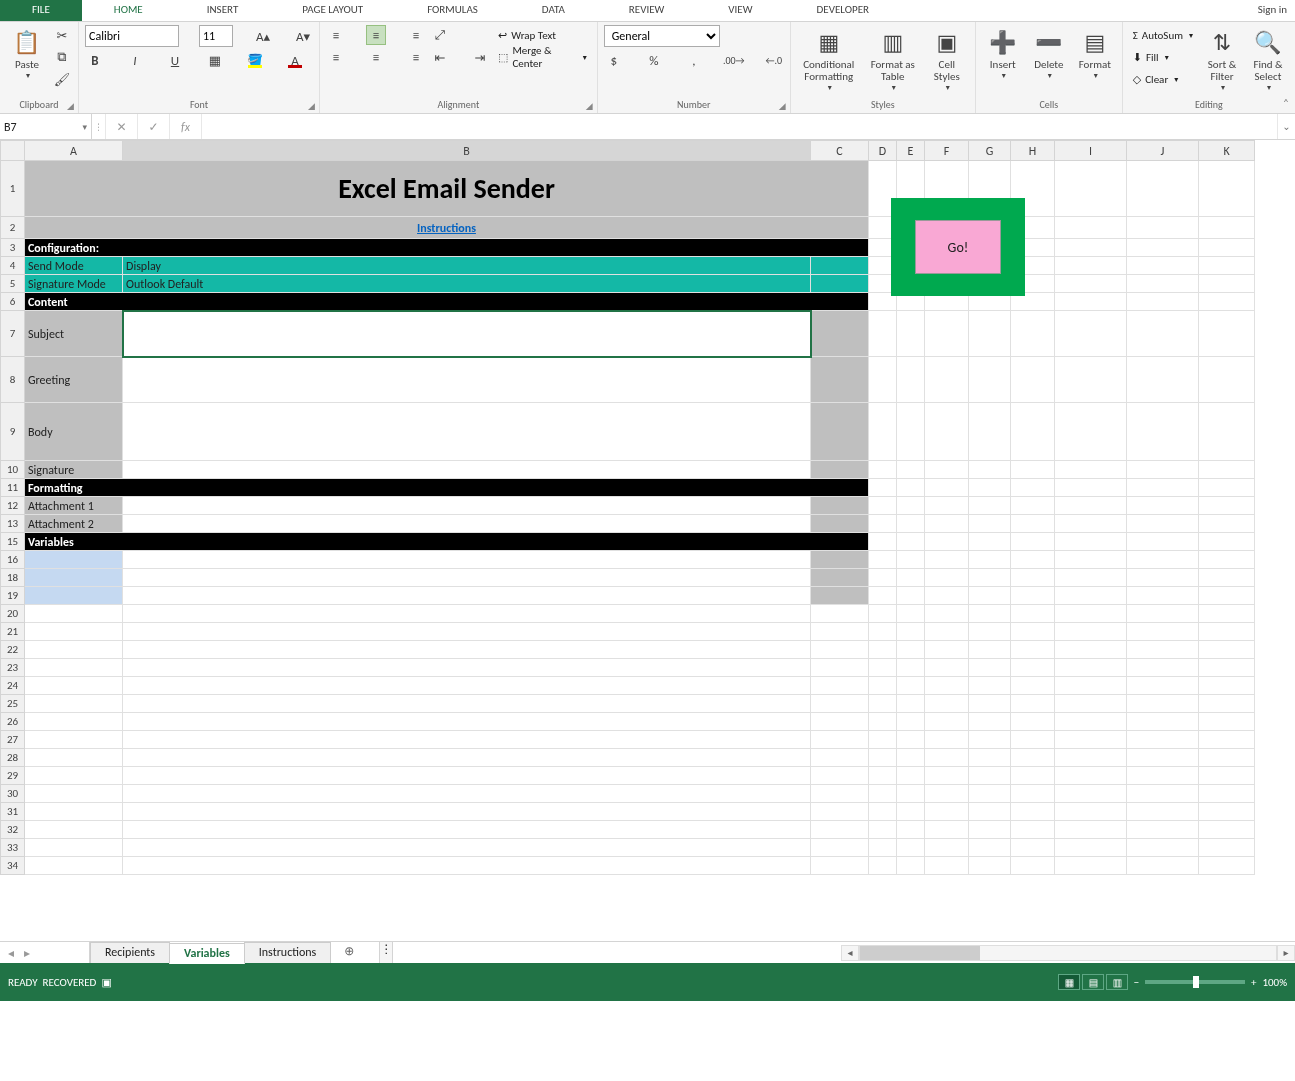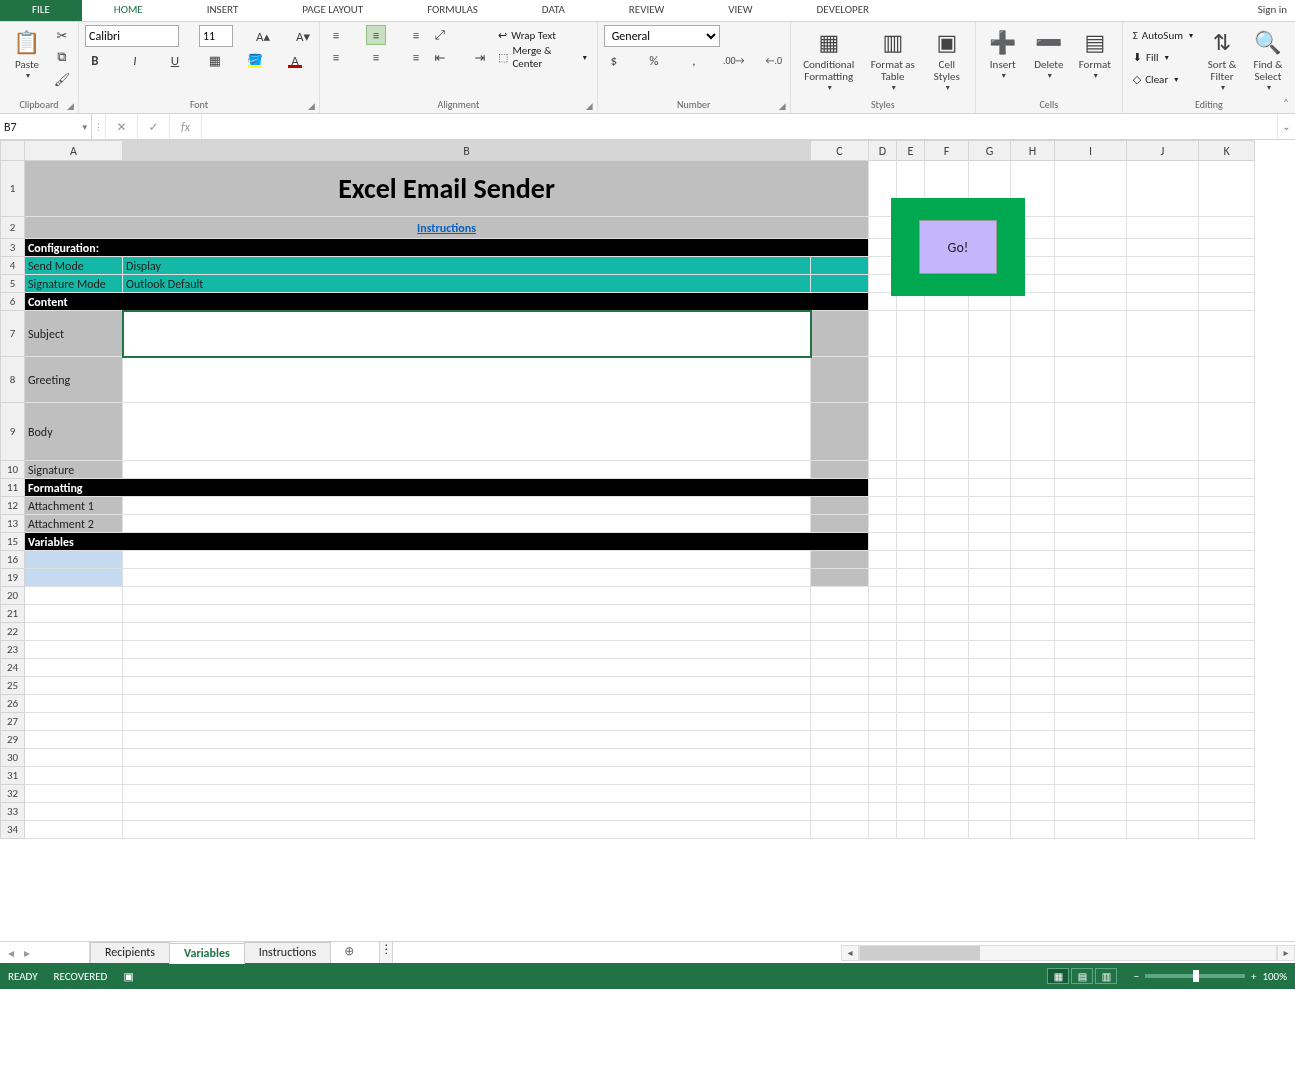--- a/index.html
+++ b/index.html
@@ -50,36 +50,36 @@
 .r-title td.cell.ab { background:#bfbfbf; color:#000; font-weight:700; font-size:28px; text-align:center; height:56px; }
 .r-link td.cell.ab { background:#bfbfbf; text-align:center; height:22px; }
 .r-link a { color:#0563c1; text-decoration:underline; font-weight:600; }
 .r-blue td.cell.ab { background:#14b8a6; }
 td.gray { background:#bfbfbf; }
 td.bluecell { background:#c5d9f1; }
 td.sel { outline:2px solid #217346; outline-offset:-1px; }
 
 
 .go-ovl { position:absolute; left:891px; top:58px; width:134px; height:98px; background:#00a94f; display:flex; align-items:center; justify-content:center; }
-.go-btn { width:78px; height:54px; background:#c4b5fd; border:1px solid #999; display:flex; align-items:center; justify-content:center; font-size:14px; cursor:pointer; }
+.go-btn { width:86px; height:54px; background:#f9a8d4; border:1px solid #999; display:flex; align-items:center; justify-content:center; font-size:14px; cursor:pointer; }
 
 
 .sheettabs { height:22px; background:#fff; border-top:1px solid #d4d4d4; display:flex; align-items:stretch; }
 .nav-arrows { display:flex; align-items:center; padding:0 8px; gap:10px; color:#999; width:90px; border-right:1px solid #d4d4d4; }
 .stab { padding:2px 14px; font-size:12px; border:1px solid #ccc; border-bottom:none; background:#f0f0f0; margin-right:-1px; cursor:pointer; }
 .stab.active { background:#fff; color:#217346; font-weight:600; border-bottom:1px solid #fff; position:relative; top:1px; }
 .stab.add { background:transparent; border:none; color:#666; }
 .hscroll { margin-left:auto; display:flex; align-items:center; width:454px; }
 .hscroll .track { flex:1; height:16px; background:#f5f5f5; border:1px solid #dedede; position:relative; }
 .hscroll .thumb { position:absolute; left:0; top:0; width:120px; height:100%; background:#cdcdcd; }
 .hscroll .arr { width:18px; height:16px; display:flex; align-items:center; justify-content:center; border:1px solid #dedede; background:#f5f5f5; font-size:10px; color:#666; }
 .hsplit { width:14px; border-left:1px solid #d4d4d4; background:#f5f5f5; border-right:1px solid #d4d4d4; }
 
 
-.status { height:26px; background:#217346; color:#fff; display:flex; align-items:center; font-size:11px; padding:0 8px; gap:16px; }
+.status { height:38px; background:#217346; color:#fff; display:flex; align-items:center; font-size:11px; padding:0 8px; gap:5px; }
 .status .spacer { flex:1; }
 .viewbtns { display:flex; gap:2px; }
 .viewbtns .vb { width:22px; height:16px; border:1px solid #5ea784; display:flex; align-items:center; justify-content:center; font-size:10px; cursor:pointer; }
 .viewbtns .vb.active { background:#145a36; }
 .zoom { display:flex; align-items:center; gap:6px; }
 .zoom .track { width:100px; height:4px; background:#5ea784; position:relative; }
 .zoom .thumb { position:absolute; left:48%; top:-4px; width:6px; height:12px; background:#fff; }
 </style>
 </head>
 <body>
@@ -509,20 +509,34 @@
           <td class="cell "></td>
           <td class="cell "></td>
           <td class="cell "></td>
           <td class="cell "></td>
           <td class="cell "></td>
           <td class="cell "></td>
           <td class="cell "></td>
           <td class="cell "></td>
         </tr>
         <tr class="">
+          <th class="rowh">18</th>
+          <td class="cell bluecell"></td>
+          <td class="cell "></td>
+          <td class="cell gray"></td>
+          <td class="cell "></td>
+          <td class="cell "></td>
+          <td class="cell "></td>
+          <td class="cell "></td>
+          <td class="cell "></td>
+          <td class="cell "></td>
+          <td class="cell "></td>
+          <td class="cell "></td>
+        </tr>
+        <tr class="">
           <th class="rowh">19</th>
           <td class="cell bluecell"></td>
           <td class="cell "></td>
           <td class="cell gray"></td>
           <td class="cell "></td>
           <td class="cell "></td>
           <td class="cell "></td>
           <td class="cell "></td>
           <td class="cell "></td>
           <td class="cell "></td>
@@ -622,20 +636,34 @@
           <td class="cell "></td>
           <td class="cell "></td>
           <td class="cell "></td>
           <td class="cell "></td>
           <td class="cell "></td>
           <td class="cell "></td>
           <td class="cell "></td>
         </tr>
         <tr class="">
           <th class="rowh">27</th>
+          <td class="cell "></td>
+          <td class="cell "></td>
+          <td class="cell "></td>
+          <td class="cell "></td>
+          <td class="cell "></td>
+          <td class="cell "></td>
+          <td class="cell "></td>
+          <td class="cell "></td>
+          <td class="cell "></td>
+          <td class="cell "></td>
+          <td class="cell "></td>
+        </tr>
+        <tr class="">
+          <th class="rowh">28</th>
           <td class="cell "></td>
           <td class="cell "></td>
           <td class="cell "></td>
           <td class="cell "></td>
           <td class="cell "></td>
           <td class="cell "></td>
           <td class="cell "></td>
           <td class="cell "></td>
           <td class="cell "></td>
           <td class="cell "></td>

